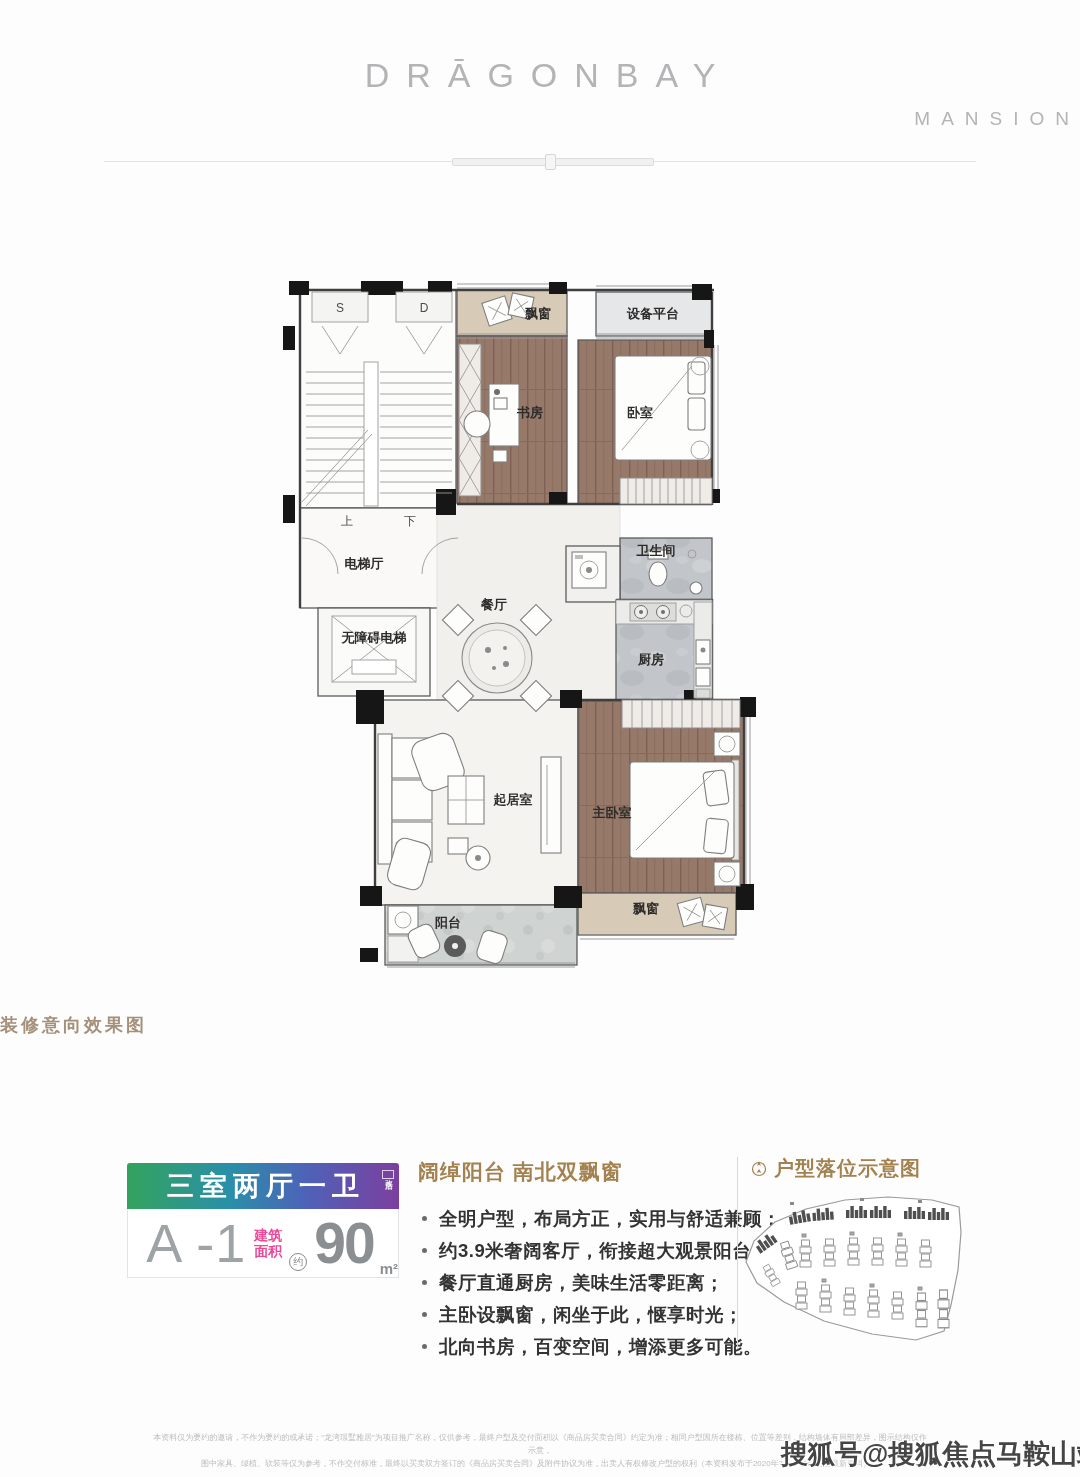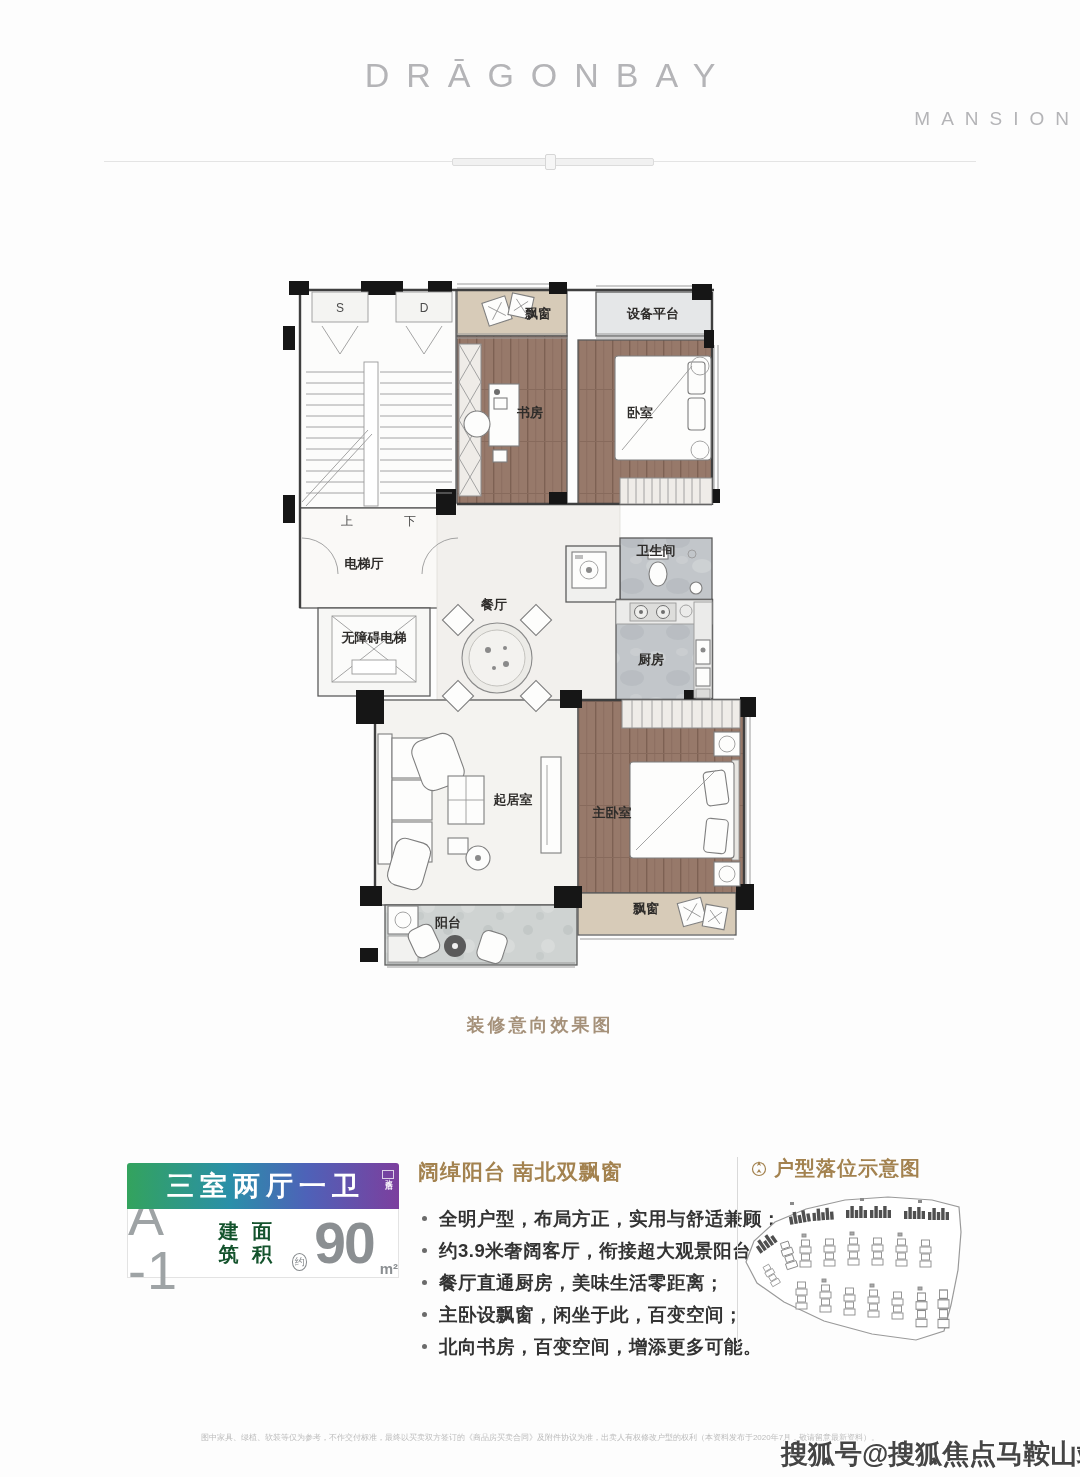--- a/index.html
+++ b/index.html
@@ -21,35 +21,35 @@
   .lbl{font:700 13px "Liberation Sans","DejaVu Sans",sans-serif;fill:#2e2c2a;}
   .lbl-sm{font:400 12px "Liberation Sans","DejaVu Sans",sans-serif;fill:#4a4a4a;}
   .fur{fill:#fdfdfc;stroke:#7f7f7f;stroke-width:1.1;}
   .fur-lt{fill:#efece8;stroke:#8c8c8c;stroke-width:1;}
   .wline{stroke:#9b9b9b;stroke-width:1;}
   .hair{stroke:#9a9a9a;stroke-width:0.9;}
   .wall{stroke:#3f3f3f;stroke-width:2.4;fill:none;}
   .room{stroke:#5c5c5c;stroke-width:1.3;}
   .col{fill:#161616;}
 
-  .caption{top:1013px;left:0;right:0;text-align:center;font-size:18px;letter-spacing:3px;
+  .caption{top:1013px;left:0;right:0;font-size:18px;letter-spacing:3px;
            color:#a5917a;font-weight:600;}
 
   
   .badge{left:127px;top:1163px;width:272px;}
   .badge-bar{position:relative;height:46px;border-radius:3px 3px 0 0;display:flex;align-items:center;
              justify-content:center;color:#fff;}
   .badge-bar .main{font-size:27px;font-weight:600;letter-spacing:6px;text-indent:6px;}
   .badge-note{position:absolute;right:5px;top:7px;font-size:8px;color:#ffffff;
               writing-mode:vertical-rl;letter-spacing:1px;border:1px solid rgba(255,255,255,.75);
               padding:2px 1px;line-height:1;}
   .badge-panel{height:68px;background:#fff;border:1px solid #e3e3e3;border-top:none;
                display:flex;align-items:center;justify-content:flex-end;gap:6px;}
   .unit-code{font-size:54px;font-weight:300;color:#9ea3a5;letter-spacing:1px;line-height:1;}
-  .area-lbls{display:flex;flex-direction:row;font-size:20px;color:#14532d;line-height:1.15;
+  .area-lbls{display:flex;flex-direction:column;font-size:14px;color:#ec4899;line-height:1.15;
              font-weight:600;margin-left:2px;}
   .approx{width:16px;height:16px;border:1.4px solid #85898c;border-radius:50%;color:#85898c;
           font-size:10px;display:flex;align-items:center;justify-content:center;align-self:flex-end;
           margin:0 1px 6px 1px;}
   .area-val{font-size:57px;font-weight:600;color:#8b8f92;line-height:1;letter-spacing:-2px;}
   .area-unit{font-size:15px;color:#8b8f92;align-self:flex-end;margin-bottom:0;font-weight:600;}
 
   
   .features{left:418px;top:1158px;width:312px;}
   .features h3{margin:0;font-size:21px;font-weight:700;color:#a3824f;letter-spacing:1px;}
@@ -455,21 +455,21 @@
       <div class="bullet-row">
         <span class="dot"></span>
         <span class="txt">约3.9米奢阔客厅，衔接超大观景阳台；</span>
       </div>
       <div class="bullet-row">
         <span class="dot"></span>
         <span class="txt">餐厅直通厨房，美味生活零距离；</span>
       </div>
       <div class="bullet-row">
         <span class="dot"></span>
-        <span class="txt">主卧设飘窗，闲坐于此，百变空间；</span>
+        <span class="txt">主卧设飘窗，闲坐于此，惬享时光；</span>
       </div>
       <div class="bullet-row">
         <span class="dot"></span>
         <span class="txt">北向书房，百变空间，增添更多可能。</span>
       </div>
     </div>
   </div>
 
   <div class="abs vdivider"></div>
 
@@ -533,18 +533,19 @@
       <rect x="802" y="1234" width="4" height="3" fill="#aaaaaa"></rect>
       <rect x="850" y="1232" width="4" height="3" fill="#aaaaaa"></rect>
       <rect x="898" y="1233" width="4" height="3" fill="#aaaaaa"></rect>
       <rect x="822" y="1279" width="4" height="3" fill="#aaaaaa"></rect>
       <rect x="870" y="1284" width="4" height="3" fill="#aaaaaa"></rect>
       <rect x="918" y="1287" width="4" height="3" fill="#aaaaaa"></rect>
     </g>
   </svg>
 
   <div class="abs fineprint">
+    <div>本资料仅为要约的邀请，不作为要约的或承诺；“龙湾璟墅雅居”为项目推广名称，仅供参考，最终户型及交付面积以《商品房买卖合同》约定为准；相同户型因所在楼栋、位置等差别，结构墙体有局部差异，图示结构仅作示意，</div>
     <div>图中家具、绿植、软装等仅为参考，不作交付标准，最终以买卖双方签订的《商品房买卖合同》及附件协议为准，出卖人有权修改户型的权利（本资料发布于2020年7月，敬请留意最新资料）。</div>
   </div>
 
   <div class="abs watermark">搜狐号@搜狐焦点马鞍山站</div>
 
 </div>
 
 </body></html>

